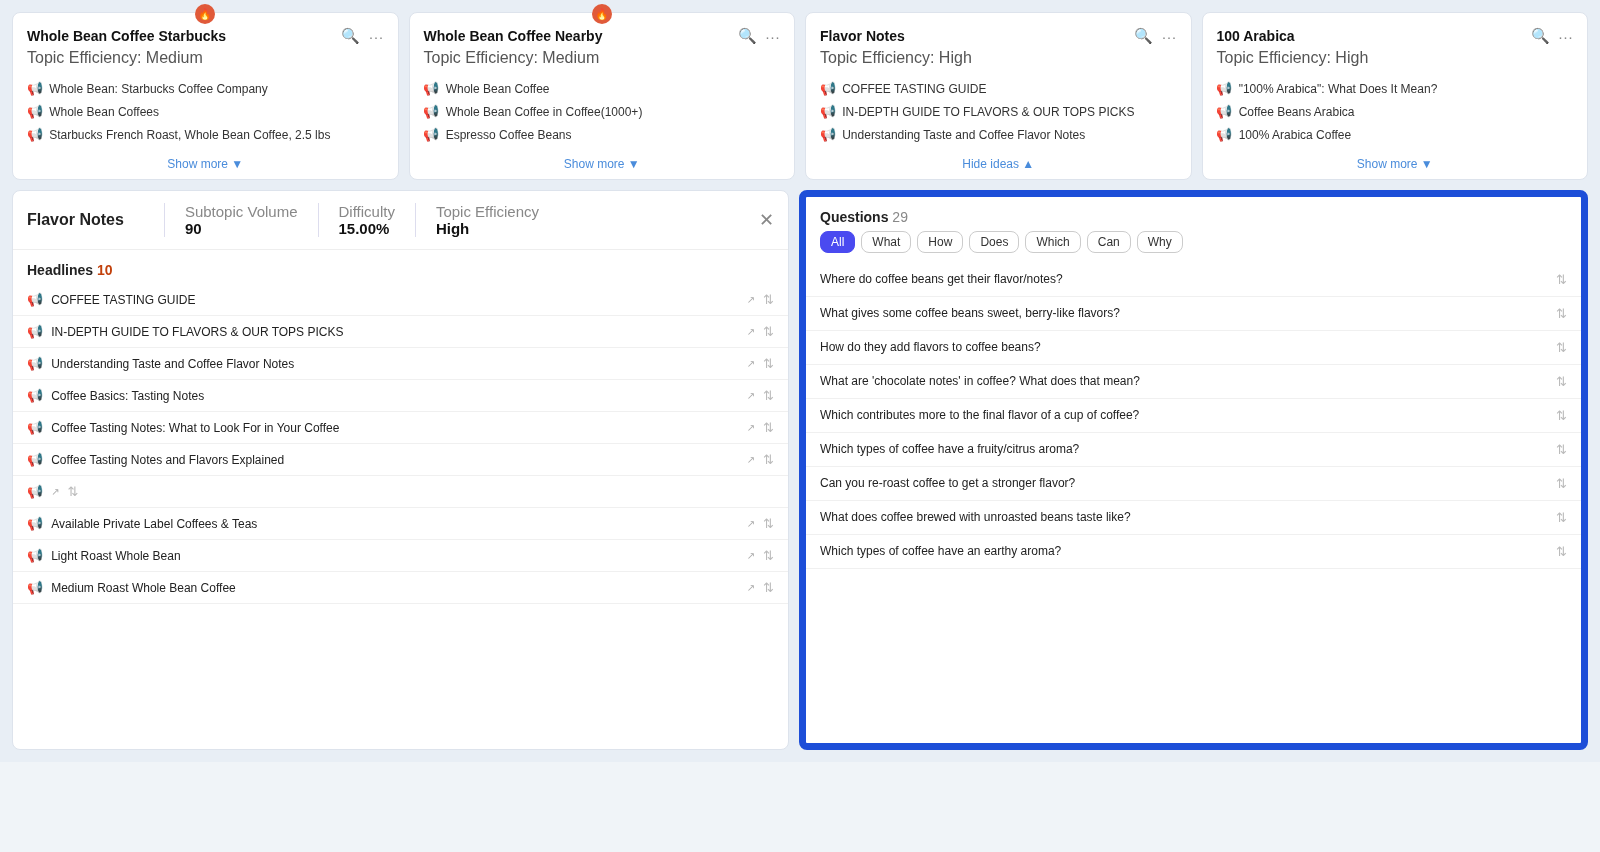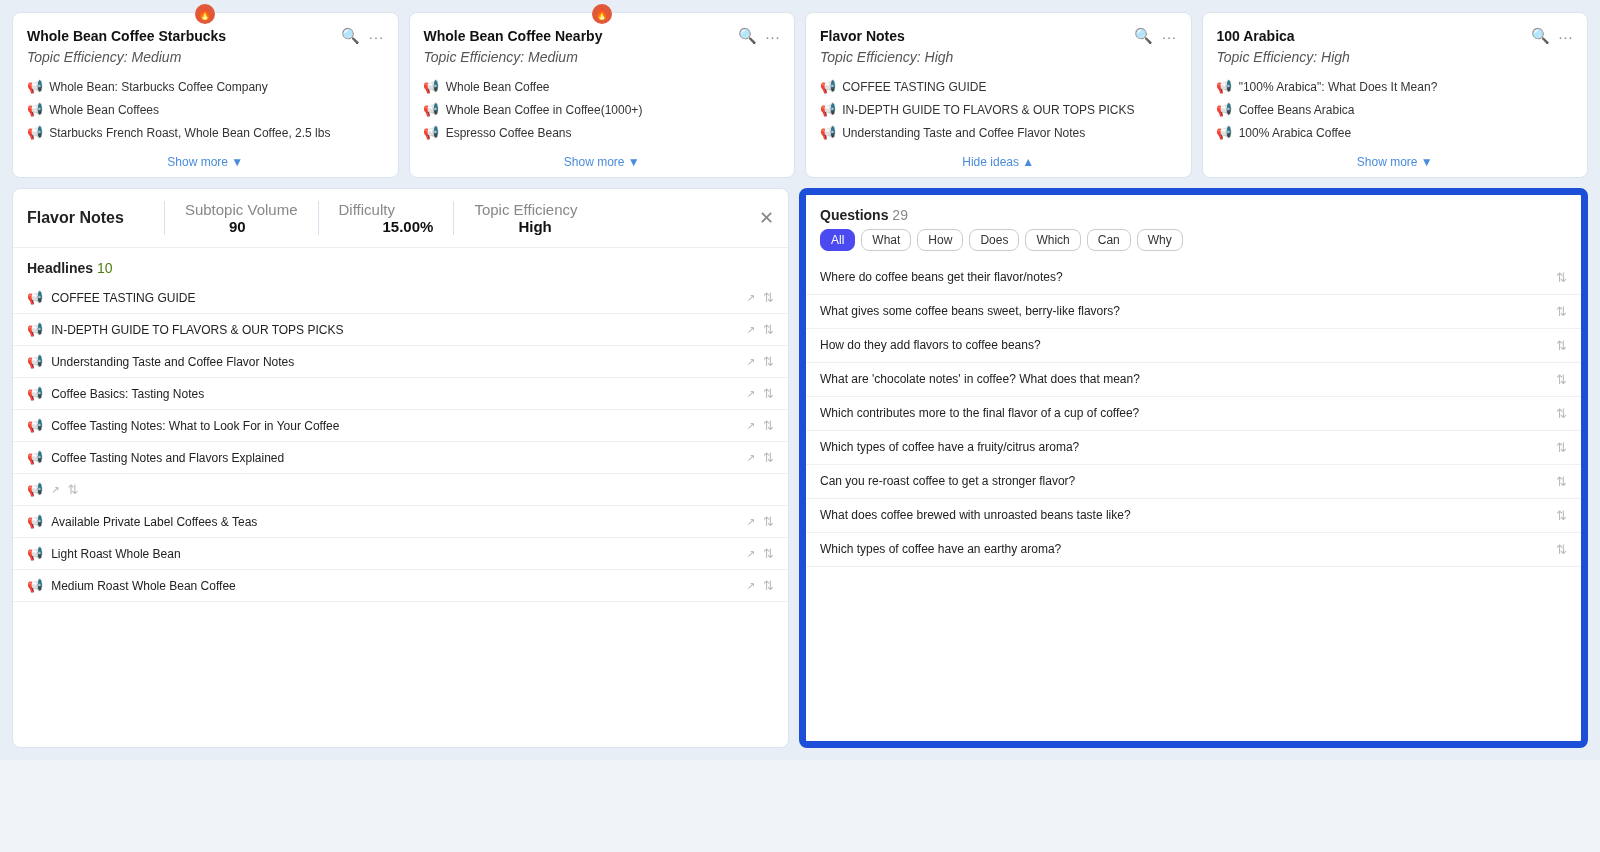--- a/index.html
+++ b/index.html
@@ -15,21 +15,21 @@
       padding: 14px 14px 0 14px;
       min-width: 0;
       border: 1px solid #dde3ec;
     }
     .card:last-child { margin-right: 0; }
 
     .card-header { display: flex; align-items: center; justify-content: space-between; margin-bottom: 4px; }
     .card-title { font-weight: 700; font-size: 14px; color: #111; flex: 1; }
     .card-icons { display: flex; gap: 8px; align-items: center; color: #888; }
     .card-icons span { cursor: pointer; font-size: 15px; }
-    .card-efficiency { font-size: 14px; color: #555; margin-bottom: 10px; font-style: italic; }
+    .card-efficiency { font-size: 16px; color: #555; margin-bottom: 10px; }
 
     .card-item { display: flex; align-items: center; gap: 6px; padding: 4px 0; font-size: 12px; color: #333; }
     .megaphone-icon { color: #4a8cdb; font-size: 13px; }
 
     .show-more-row { text-align: center; padding: 10px 0 8px; }
     .show-more-btn { color: #4a8cdb; font-size: 12px; cursor: pointer; background: none; border: none; }
 
     .flame-badge {
       width: 20px; height: 20px;
       background: #e05a3a;
@@ -44,26 +44,26 @@
     
     .bottom-section { display: flex; background: #e8eef5; padding: 10px 12px 12px 12px; gap: 10px; height: calc(852px - 270px); }
 
     
     .left-panel { flex: 1; background: #fff; border-radius: 8px; border: 1px solid #dde3ec; display: flex; flex-direction: column; min-width: 0; }
 
     .panel-meta { display: flex; align-items: stretch; border-bottom: 1px solid #eee; padding: 12px 14px; gap: 20px; }
     .panel-title { font-weight: 700; font-size: 16px; margin-right: 20px; align-self: center; }
     .meta-block { display: flex; flex-direction: column; border-left: 1px solid #dde; padding-left: 20px; }
     .meta-label { font-size: 15px; color: #888; }
-    .meta-value { font-weight: 700; font-size: 15px; color: #111; margin-left: 44px; }
+    .meta-value { font-weight: 700; font-size: 15px; color: #111; }
     .close-btn { margin-left: auto; cursor: pointer; font-size: 18px; color: #888; align-self: center; }
 
     .section-header { padding: 12px 14px 6px; font-size: 14px; }
     .section-header strong { font-weight: 700; }
-    .section-header span { color: #4d7c0f; font-weight: 400; }
+    .section-header span { color: #c2410c; font-weight: 700; }
 
     .headline-list { flex: 1; overflow-y: auto; }
     .headline-item { display: flex; align-items: center; padding: 8px 14px; border-bottom: 1px solid #f0f0f0; gap: 8px; }
     .hl-icon { color: #4a8cdb; font-size: 13px; }
     .hl-text { flex: 1; font-size: 12px; color: #222; }
     .hl-link { color: #aaa; font-size: 10px; cursor: pointer; }
     .sort-icon { color: #bbb; font-size: 13px; cursor: pointer; }
 
     
     .right-panel { flex: 1; background: #fff; border-radius: 8px; border: 7px solid #1d4ed8; display: flex; flex-direction: column; min-width: 0; }

